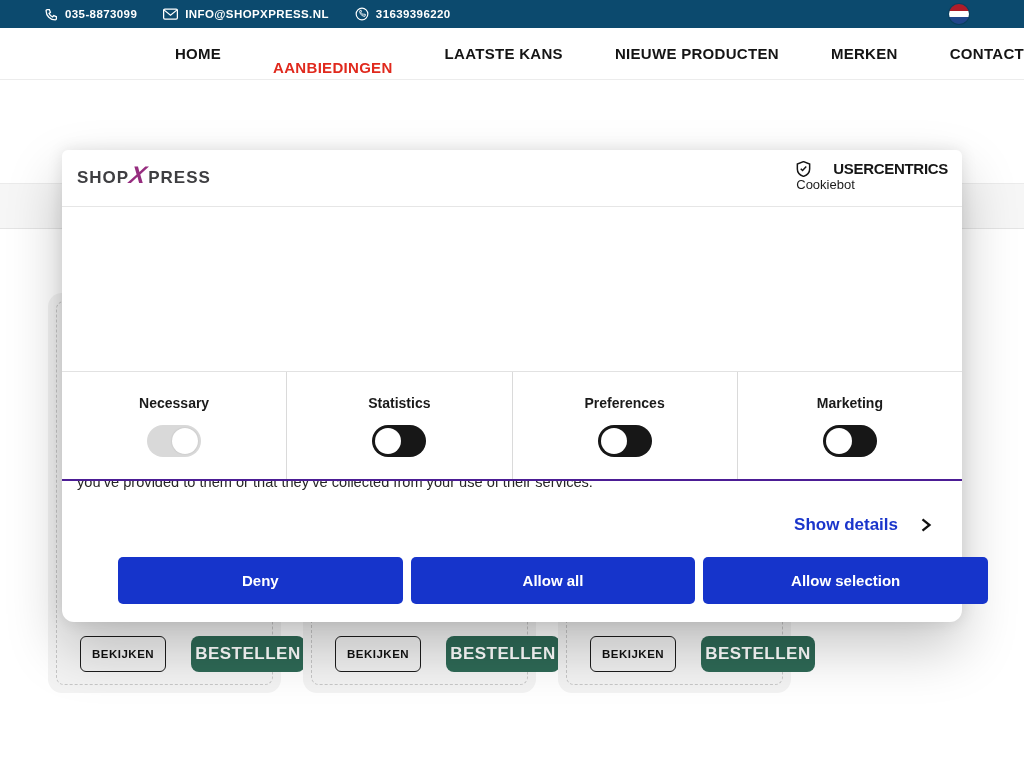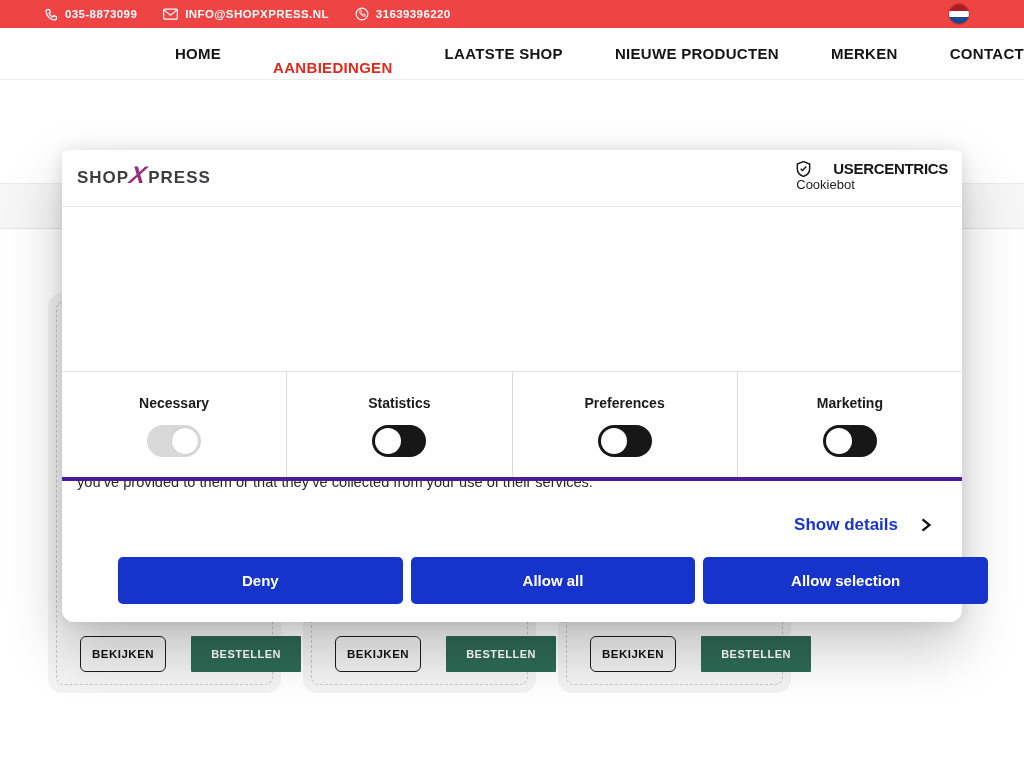--- a/index.html
+++ b/index.html
@@ -2,21 +2,21 @@
 <html><head>
 <meta charset="utf-8">
 <style>
   * { margin:0; padding:0; box-sizing:border-box; }
   html,body { width:1024px; height:768px; overflow:hidden; background:#fff;
               font-family:"Liberation Sans", sans-serif; }
   .stage { position:relative; width:1024px; height:768px; background:#fff; }
 
   
   .topbar { position:absolute; left:0; top:0; width:1024px; height:28px;
-            background:#ef4444; display:flex; align-items:center; }
+            background:#0c4a6e; display:flex; align-items:center; }
   .topbar-items { display:flex; align-items:center; gap:26px; margin-left:45px; }
   .contact-item { display:flex; align-items:center; gap:7px; color:#fff;
                   font-size:11.5px; font-weight:700; letter-spacing:.4px; cursor:pointer; }
   .contact-item svg { display:block; }
   .flag { position:absolute; right:55px; top:4px; width:20px; height:20px; border-radius:50%;
           overflow:hidden; cursor:pointer; box-shadow:0 0 0 1px rgba(0,0,0,.15); }
   .flag i { display:block; width:100%; height:33.4%; }
   .flag .r { background:#ae1c28; } .flag .w { background:#fff; } .flag .b { background:#21468b; }
 
   
@@ -56,42 +56,42 @@
 
   
   .card { position:absolute; top:293px; width:233px; height:400px; background:#f3f3f3;
           border-radius:14px; }
   .card .dash { position:absolute; inset:8px; border:1px dashed #c7c7c7; border-radius:8px; }
   .card .btns { position:absolute; left:32px; bottom:21px; display:flex; gap:25px; }
   .btn-view { height:36px; padding:0 11px; background:#f0f0f0; border:1.5px solid #1c1c1c;
               border-radius:6px; color:#111; font-size:11.5px; font-weight:700;
               letter-spacing:.5px; font-family:"Liberation Sans", sans-serif;
               display:flex; align-items:center; cursor:pointer; }
-  .btn-order { height:36px; padding:0 20px; background:#2e6956; border:none; border-radius:1px;
-               color:#fff; font-size:11px; font-weight:700; letter-spacing:.5px;
+  .btn-order { height:36px; padding:0 4px; background:#2e6956; border:none; border-radius:8px;
+               color:#fff; font-size:17px; font-weight:700; letter-spacing:.5px;
                font-family:"Liberation Sans", sans-serif; display:flex; align-items:center;
                cursor:pointer; }
 
   
   .dialog { position:absolute; left:62px; top:150px; width:900px; height:472px; background:#fff;
             border-radius:6px 6px 12px 12px; z-index:10;
             box-shadow:0 0 16px rgba(0,0,0,.10), 0 26px 56px rgba(0,0,0,.22); }
   .dlg-head { position:absolute; left:0; top:0; width:100%; height:57px;
               border-bottom:1px solid #e6e6e6; }
   .brand-sm { position:absolute; left:15px; top:16px; font-size:17px; letter-spacing:1px; }
   .brand-sm .bx { font-size:24px; margin:-5px 1px 0 1px; }
   .uc { position:absolute; right:14px; top:10px; text-align:left; color:#161616; }
   .uc-row { display:flex; align-items:center; gap:4px; }
   .uc-name { font-size:15px; font-weight:800; letter-spacing:-.3px;margin-left:18px; }
   .uc-sub { font-size:13px; margin-top:0; color:#1c1c1c; }
   .dlg h2 { position:absolute; left:15px; top:242px; font-size:15px; color:#1a1a1a; }
   .dlg-desc { position:absolute; left:15px; top:272px; width:870px; font-size:14.6px;
               line-height:24px; color:#262626; }
   .toggles { position:absolute; left:0; top:221px; width:900px; height:110px; display:flex;
-             border-top:1px solid #e2e2e2; border-bottom:4px solid #4c1d95; background:#fff; }
+             border-top:1px solid #e2e2e2; border-bottom:2px solid #4c1d95; background:#fff; }
   .tg-col { flex:1; position:relative; text-align:center; }
   .tg-col + .tg-col { border-left:1px solid #dadada; }
   .tg-label { margin-top:23px; font-size:14px; font-weight:700; color:#1a1a1a; }
   .switch { position:relative; display:inline-block; width:54px; height:32px; margin-top:14px;
             border-radius:16px; cursor:pointer; }
   .switch .knob { position:absolute; top:3px; width:26px; height:26px; border-radius:50%;
                   background:#fff; }
   .switch.off { background:#171717; } .switch.off .knob { left:3px; }
   .switch.on-disabled { background:#d9d9d9; cursor:default; }
   .switch.on-disabled .knob { right:3px; box-shadow:0 0 2px rgba(0,0,0,.15); }
@@ -134,21 +134,21 @@
     <span class="flag">
       <i class="r"></i>
         <i class="w"></i>
         <i class="b"></i>
     </span>
   </div>
 
   <nav class="nav">
     <a>HOME</a>
     <a class="active">AANBIEDINGEN</a>
-    <a>LAATSTE SHOP</a>
+    <a>LAATSTE KANS</a>
     <a>NIEUWE PRODUCTEN</a>
     <a>MERKEN</a>
     <a>CONTACT</a>
   </nav>
 
   <div class="header">
     <span class="brand brand-lg">
         <span>SHOP</span>
         <span class="bx">X</span>
         <span>PRESS</span>

